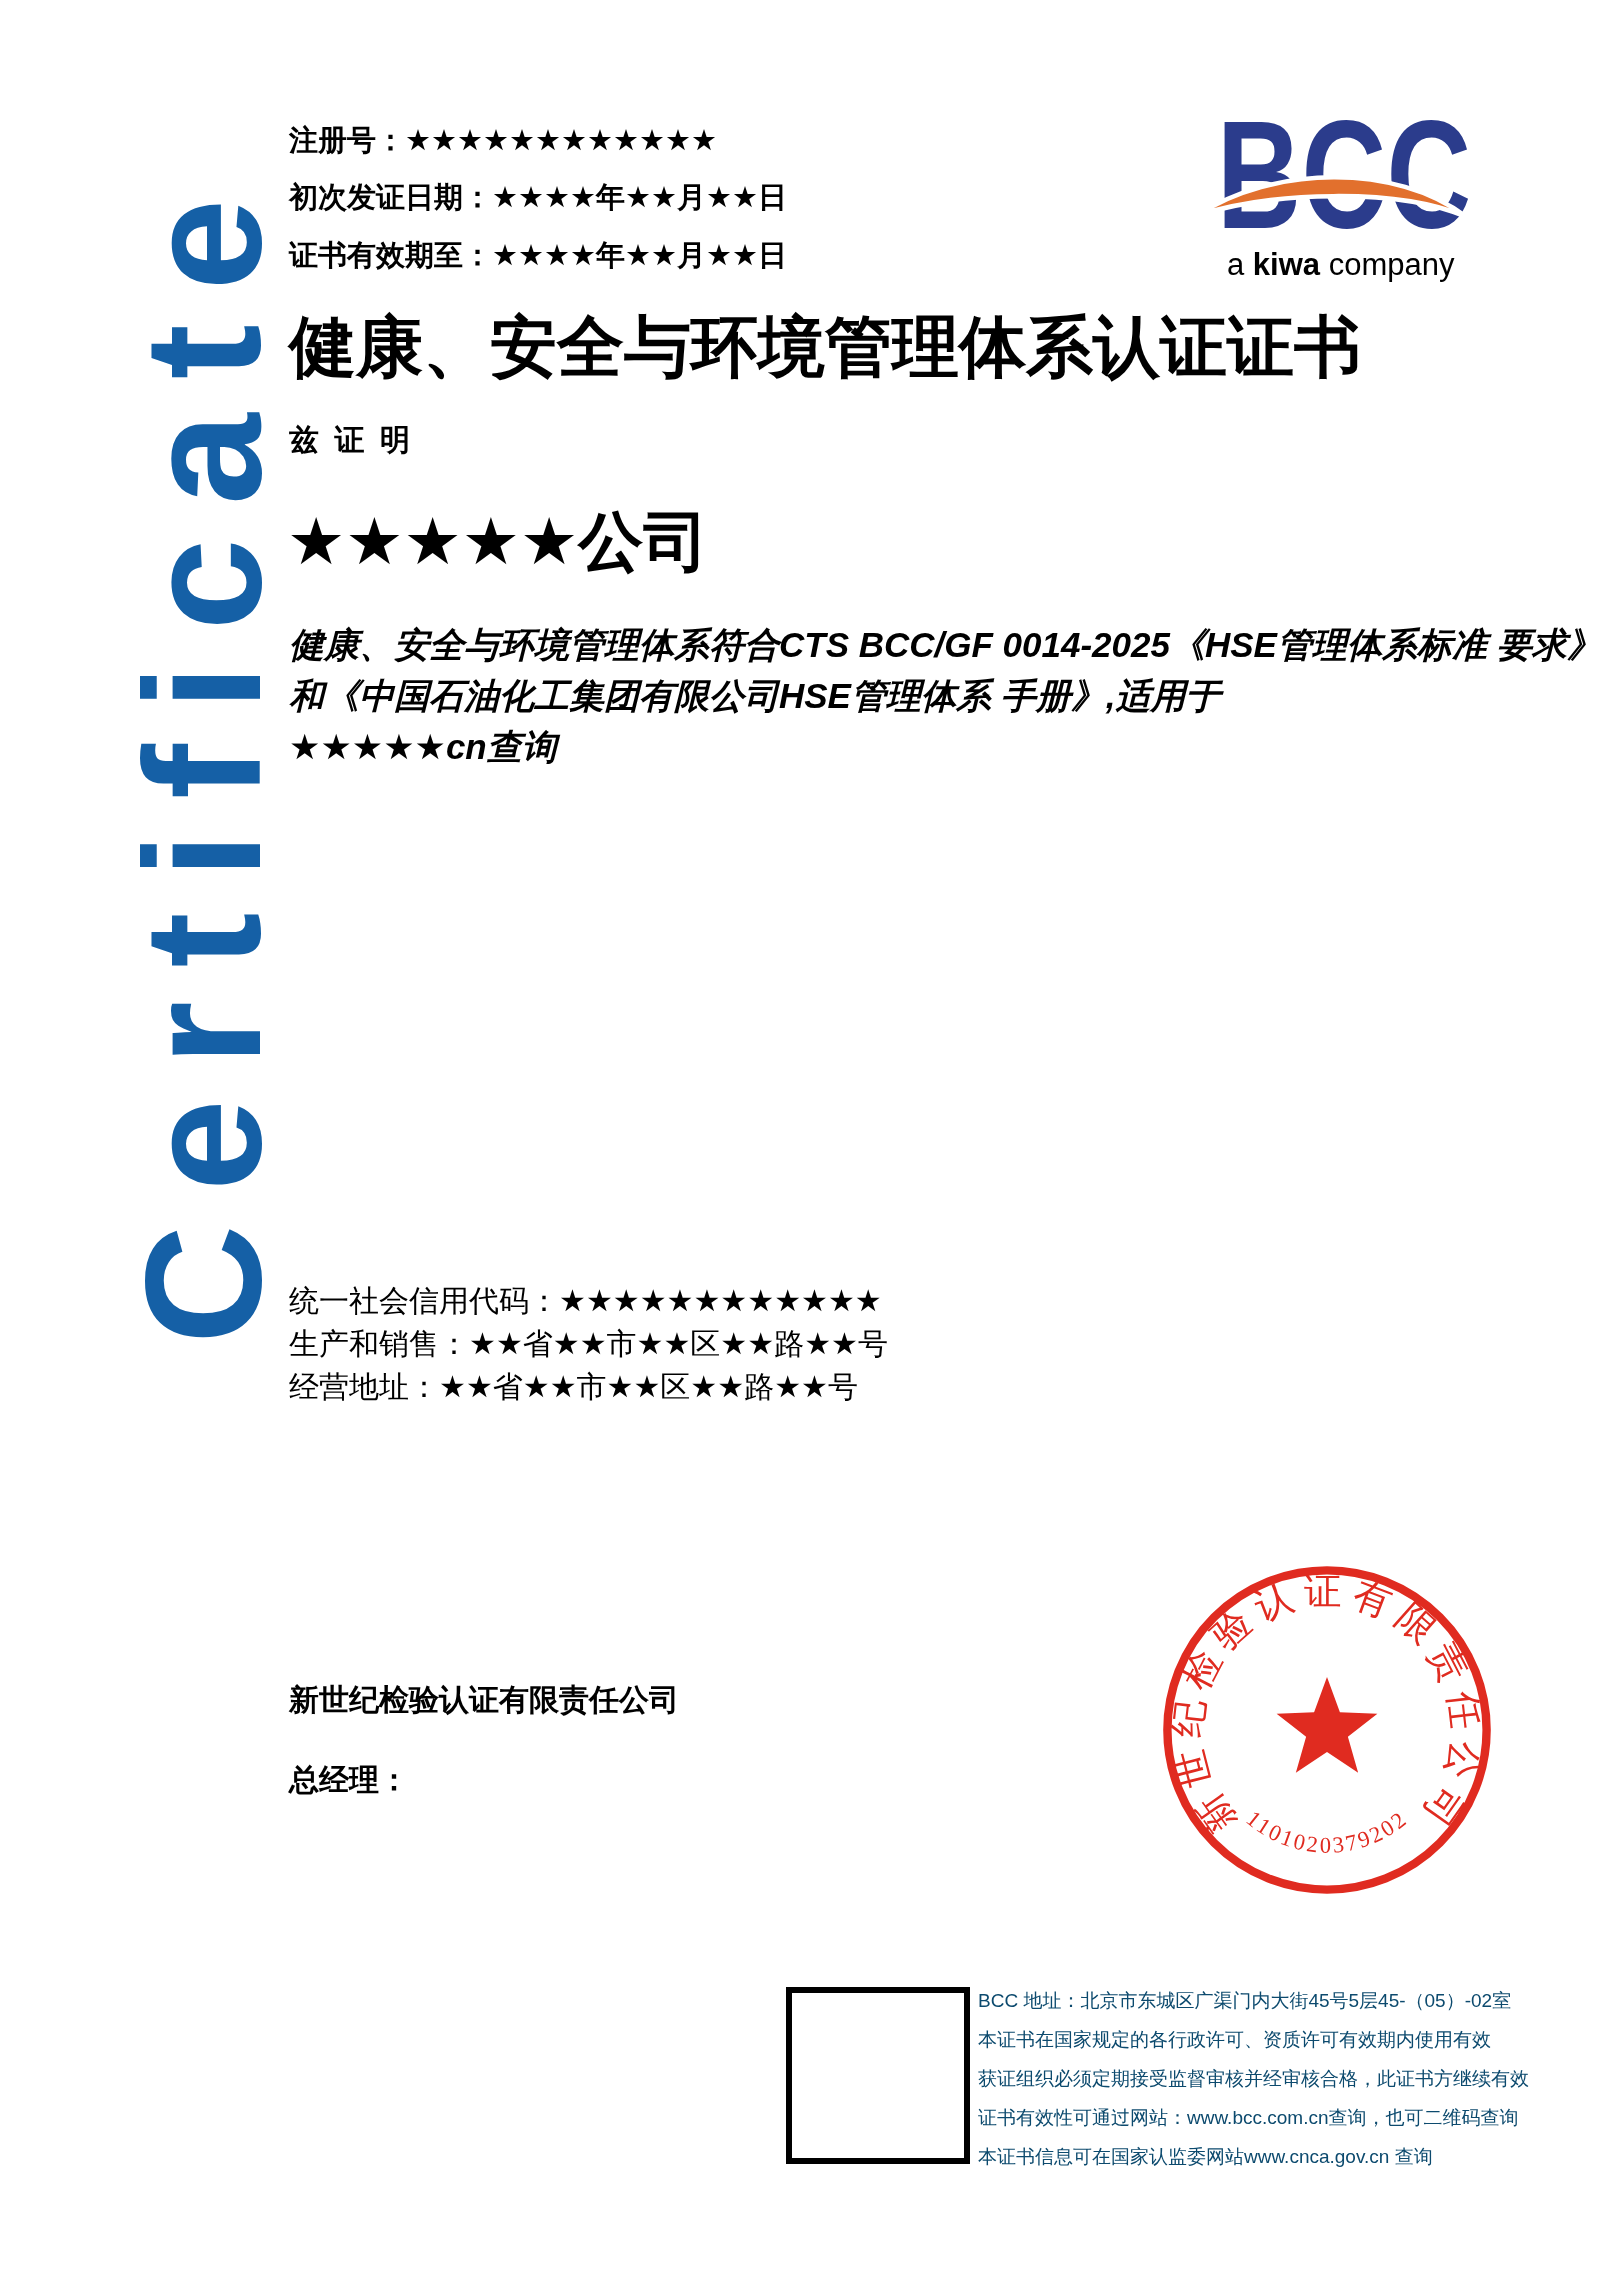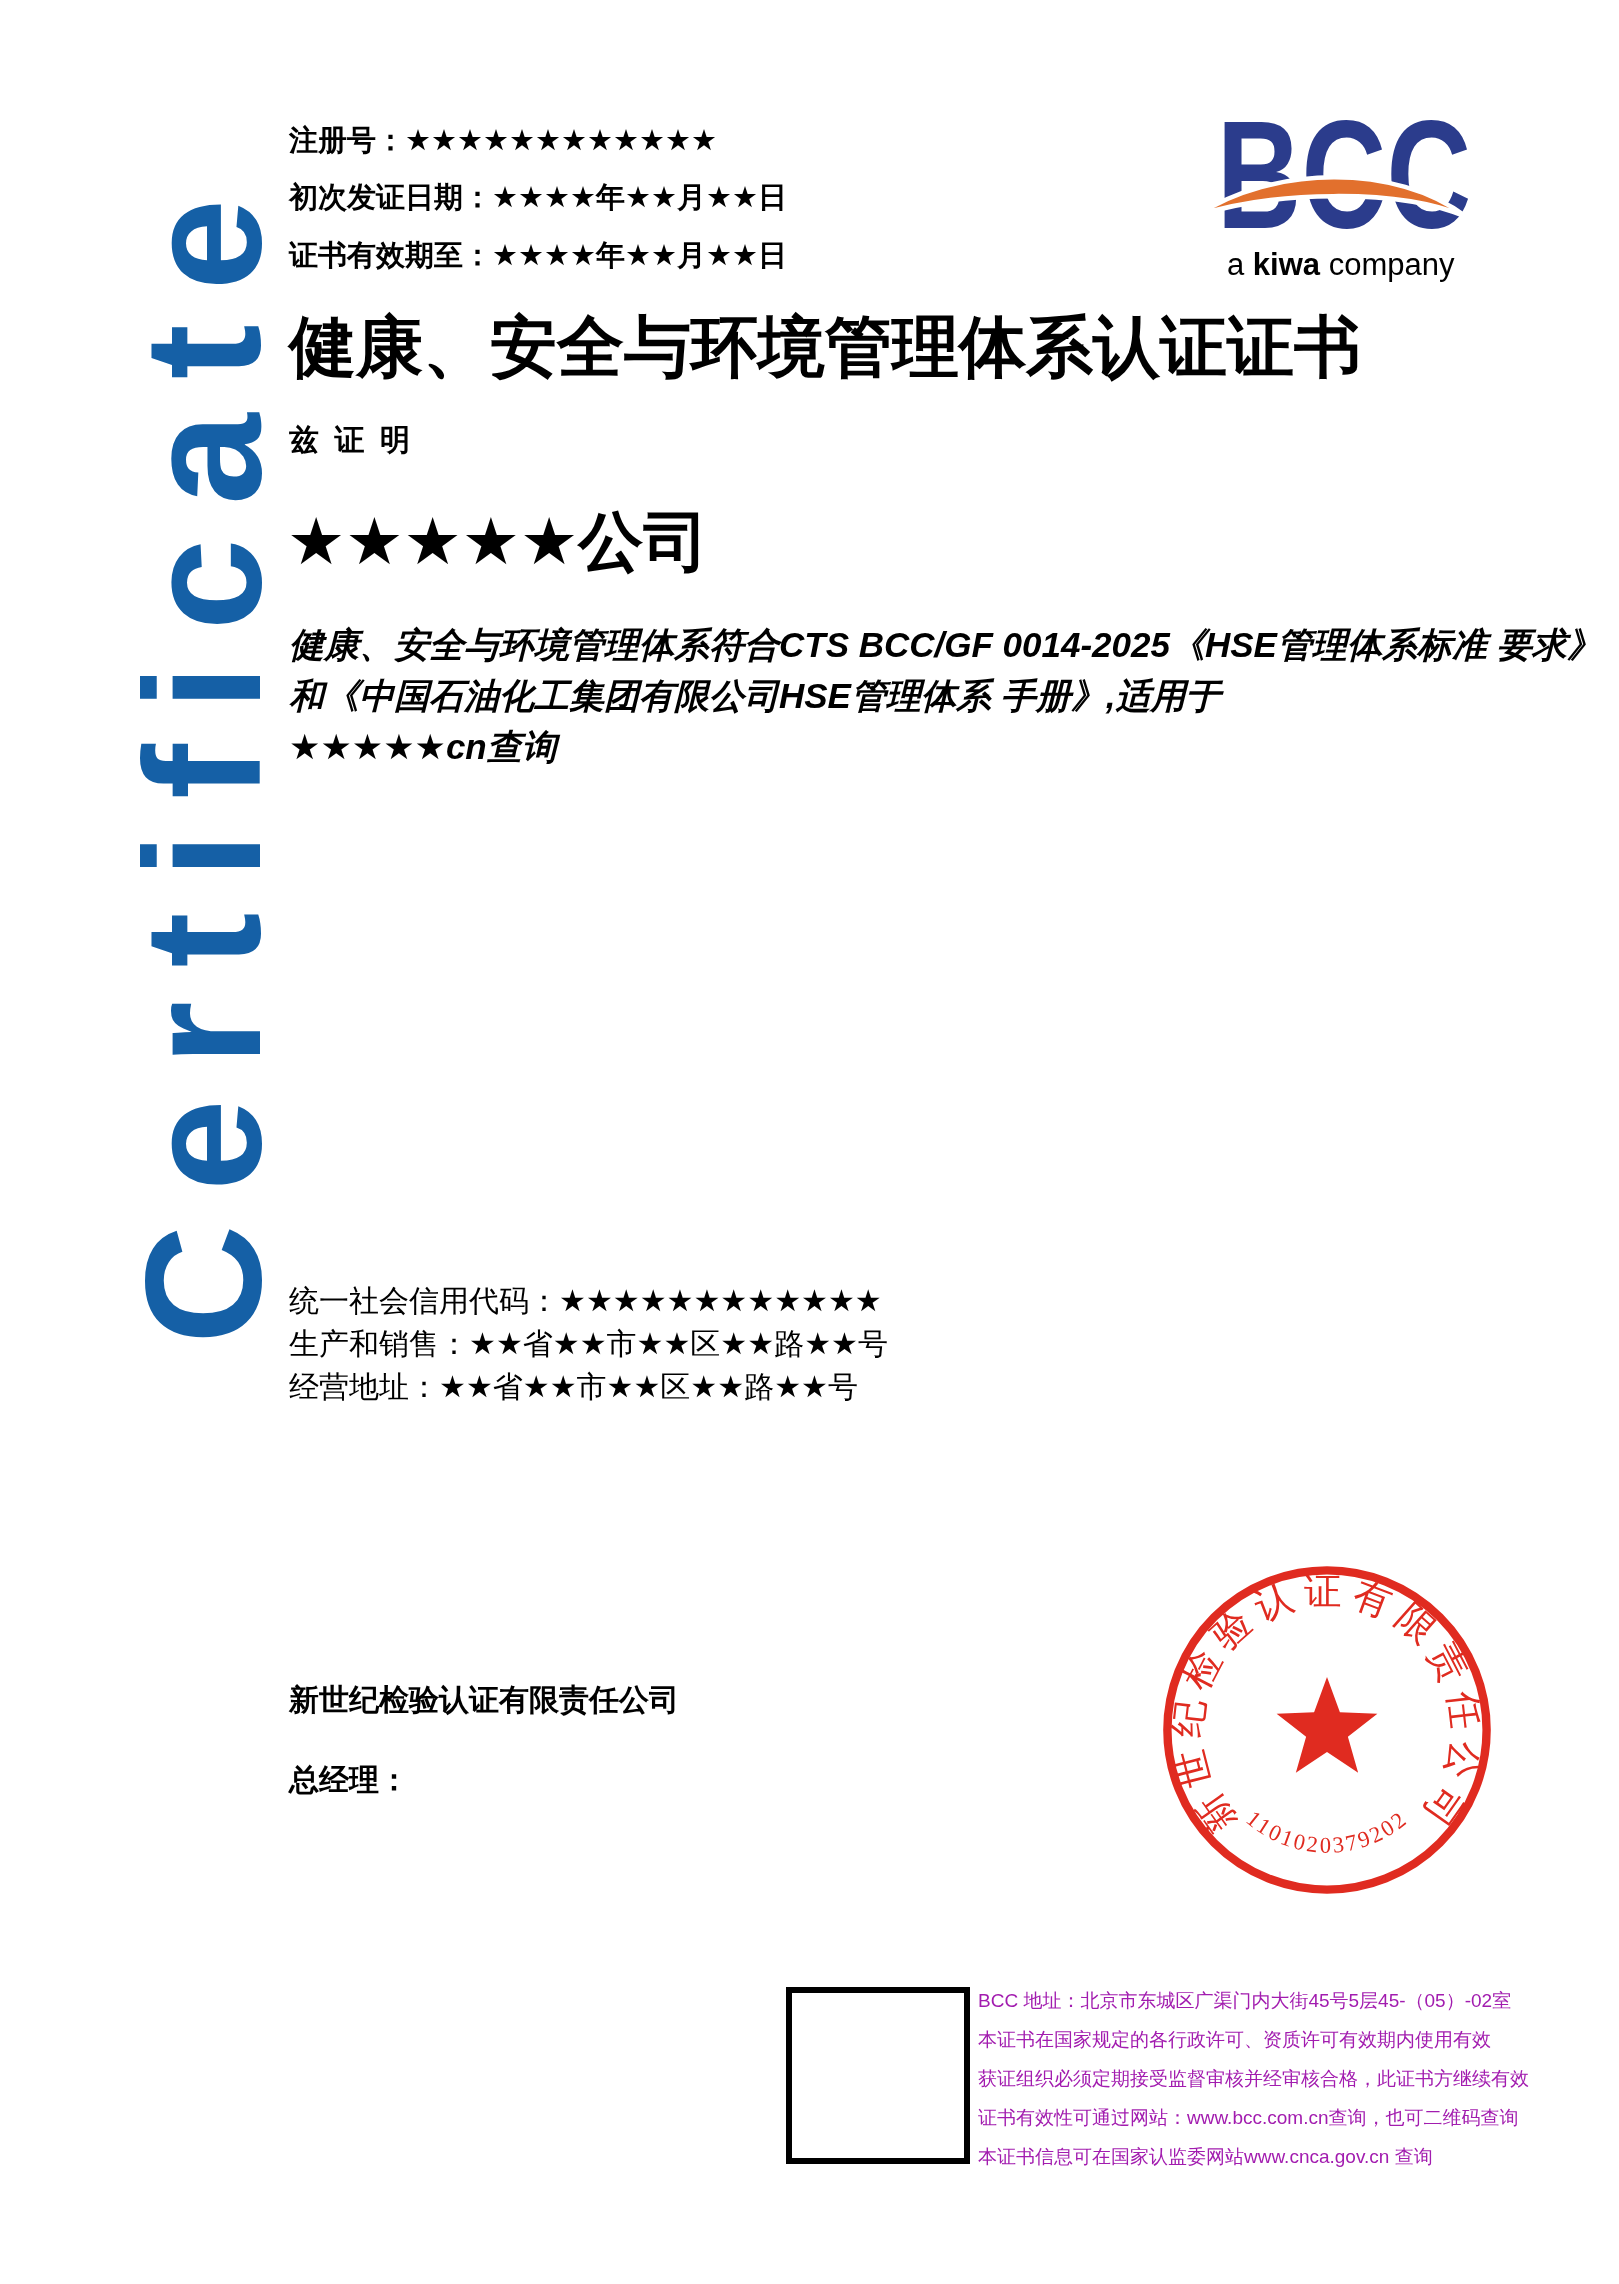--- a/index.html
+++ b/index.html
@@ -117,21 +117,21 @@
     border: 6.5px solid #000;
     box-sizing: border-box;
     background: #fff;
   }
 
   .footer-lines {
     left: 978px;
     top: 1981px;
     font-size: 19px;
     line-height: 39px;
-    color: #a21caf;
+    color: #0c4a6e;
   }
   .footer-lines .line { white-space: nowrap; }
 </style>
 </head>
 <body>
 
 <div class="abs cert-banner">Certificate</div>
 
 <div class="abs header-fields">
   <div class="field"><span>注册号：</span><span>★★★★★★★★★★★★</span></div>

